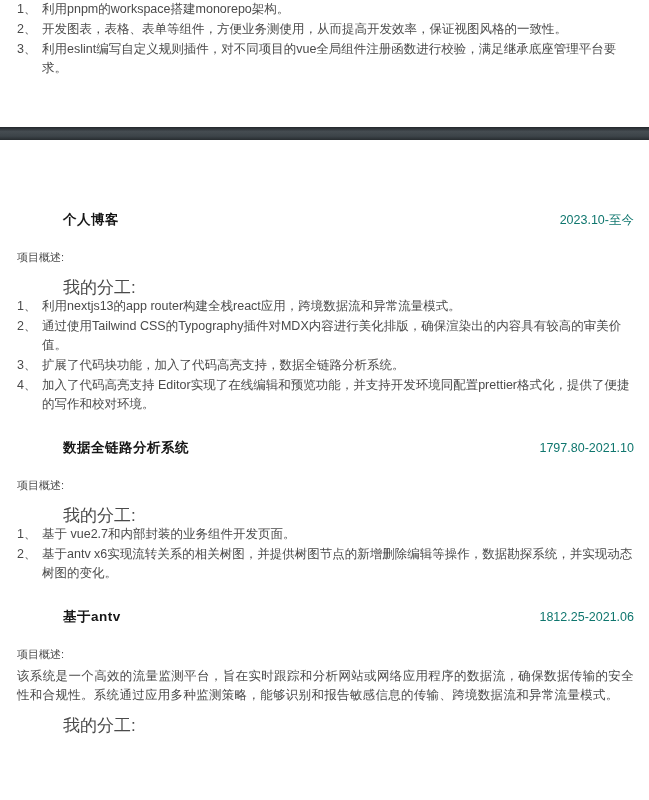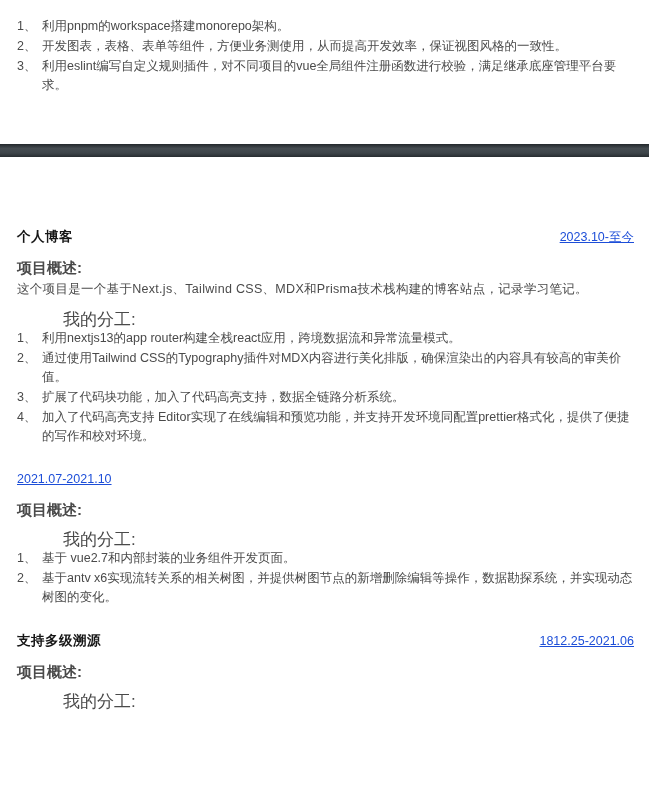--- a/index.html
+++ b/index.html
@@ -11,21 +11,21 @@
     width: 649px;
     height: 800px;
     overflow: hidden;
     font-family: "Liberation Sans", "DejaVu Sans", sans-serif;
     color: #4a4a4a;
     -webkit-font-smoothing: antialiased;
   }
 
   
   .tail {
-    padding: 17px 16px 0 17px;
+    padding: 0 16px 0 17px;
   }
   ol.numlist {
     list-style: none;
     margin: 0;
     padding: 0;
     counter-reset: item;
   }
   ol.numlist > li {
     position: relative;
     padding-left: 25px;
@@ -63,31 +63,30 @@
     display: flex;
     justify-content: space-between;
     align-items: baseline;
     line-height: 19px;
   }
   .sec-title {
     font-size: 13.5px;
     font-weight: bold;
     color: #161616;
     letter-spacing: 0.5px;
+    margin-left: 46px;
   }
   .sec-period {
     font-size: 12.5px;
-    color: #1d4ed8;
-    text-decoration: underline;
+    color: #0f766e;
   }
   .ov-label {
-    margin-top: 11px;
-    font-size: 15px;
+    margin-top: 18px;
+    font-size: 11px;
     line-height: 19px;
-    font-weight: bold;
   }
   .ov-text {
     margin: 3px 0 0 0;
     font-size: 12.5px;
     line-height: 19px;
     text-align: justify;
     letter-spacing: 0.3px;
   }
   .duties-label {
     margin-top: 11px;
@@ -113,45 +112,46 @@
 <div class="page-break"></div>
 
 <div class="content">
 
   <div class="section first">
     <div class="sec-header">
       <span class="sec-title">个人博客</span>
       <span class="sec-period">2023.10-至今</span>
     </div>
     <div class="ov-label">项目概述:</div>
-    <p class="ov-text">这个项目是一个基于Next.js、Tailwind CSS、MDX和Prisma技术栈构建的博客站点，记录学习笔记。</p>
     <div class="duties-label">我的分工:</div>
     <ol class="numlist duties">
       <li>利用nextjs13的app router构建全栈react应用，跨境数据流和异常流量模式。</li>
       <li>通过使用Tailwind CSS的Typography插件对MDX内容进行美化排版，确保渲染出的内容具有较高的审美价值。</li>
       <li>扩展了代码块功能，加入了代码高亮支持，数据全链路分析系统。</li>
       <li>加入了代码高亮支持 Editor实现了在线编辑和预览功能，并支持开发环境同配置prettier格式化，提供了便捷的写作和校对环境。</li>
     </ol>
   </div>
 
   <div class="section">
     <div class="sec-header">
-      <span class="sec-period">2021.07-2021.10</span>
+      <span class="sec-title">数据全链路分析系统</span>
+      <span class="sec-period">1797.80-2021.10</span>
     </div>
     <div class="ov-label">项目概述:</div>
     <div class="duties-label">我的分工:</div>
     <ol class="numlist duties">
       <li>基于 vue2.7和内部封装的业务组件开发页面。</li>
       <li>基于antv x6实现流转关系的相关树图，并提供树图节点的新增删除编辑等操作，数据勘探系统，并实现动态树图的变化。</li>
     </ol>
   </div>
 
   <div class="section">
     <div class="sec-header">
-      <span class="sec-title">支持多级溯源</span>
+      <span class="sec-title">基于antv</span>
       <span class="sec-period">1812.25-2021.06</span>
     </div>
     <div class="ov-label">项目概述:</div>
+    <p class="ov-text">该系统是一个高效的流量监测平台，旨在实时跟踪和分析网站或网络应用程序的数据流，确保数据传输的安全性和合规性。系统通过应用多种监测策略，能够识别和报告敏感信息的传输、跨境数据流和异常流量模式。</p>
     <div class="duties-label">我的分工:</div>
 
   </div>
 
 </div>
 
 </body></html>

